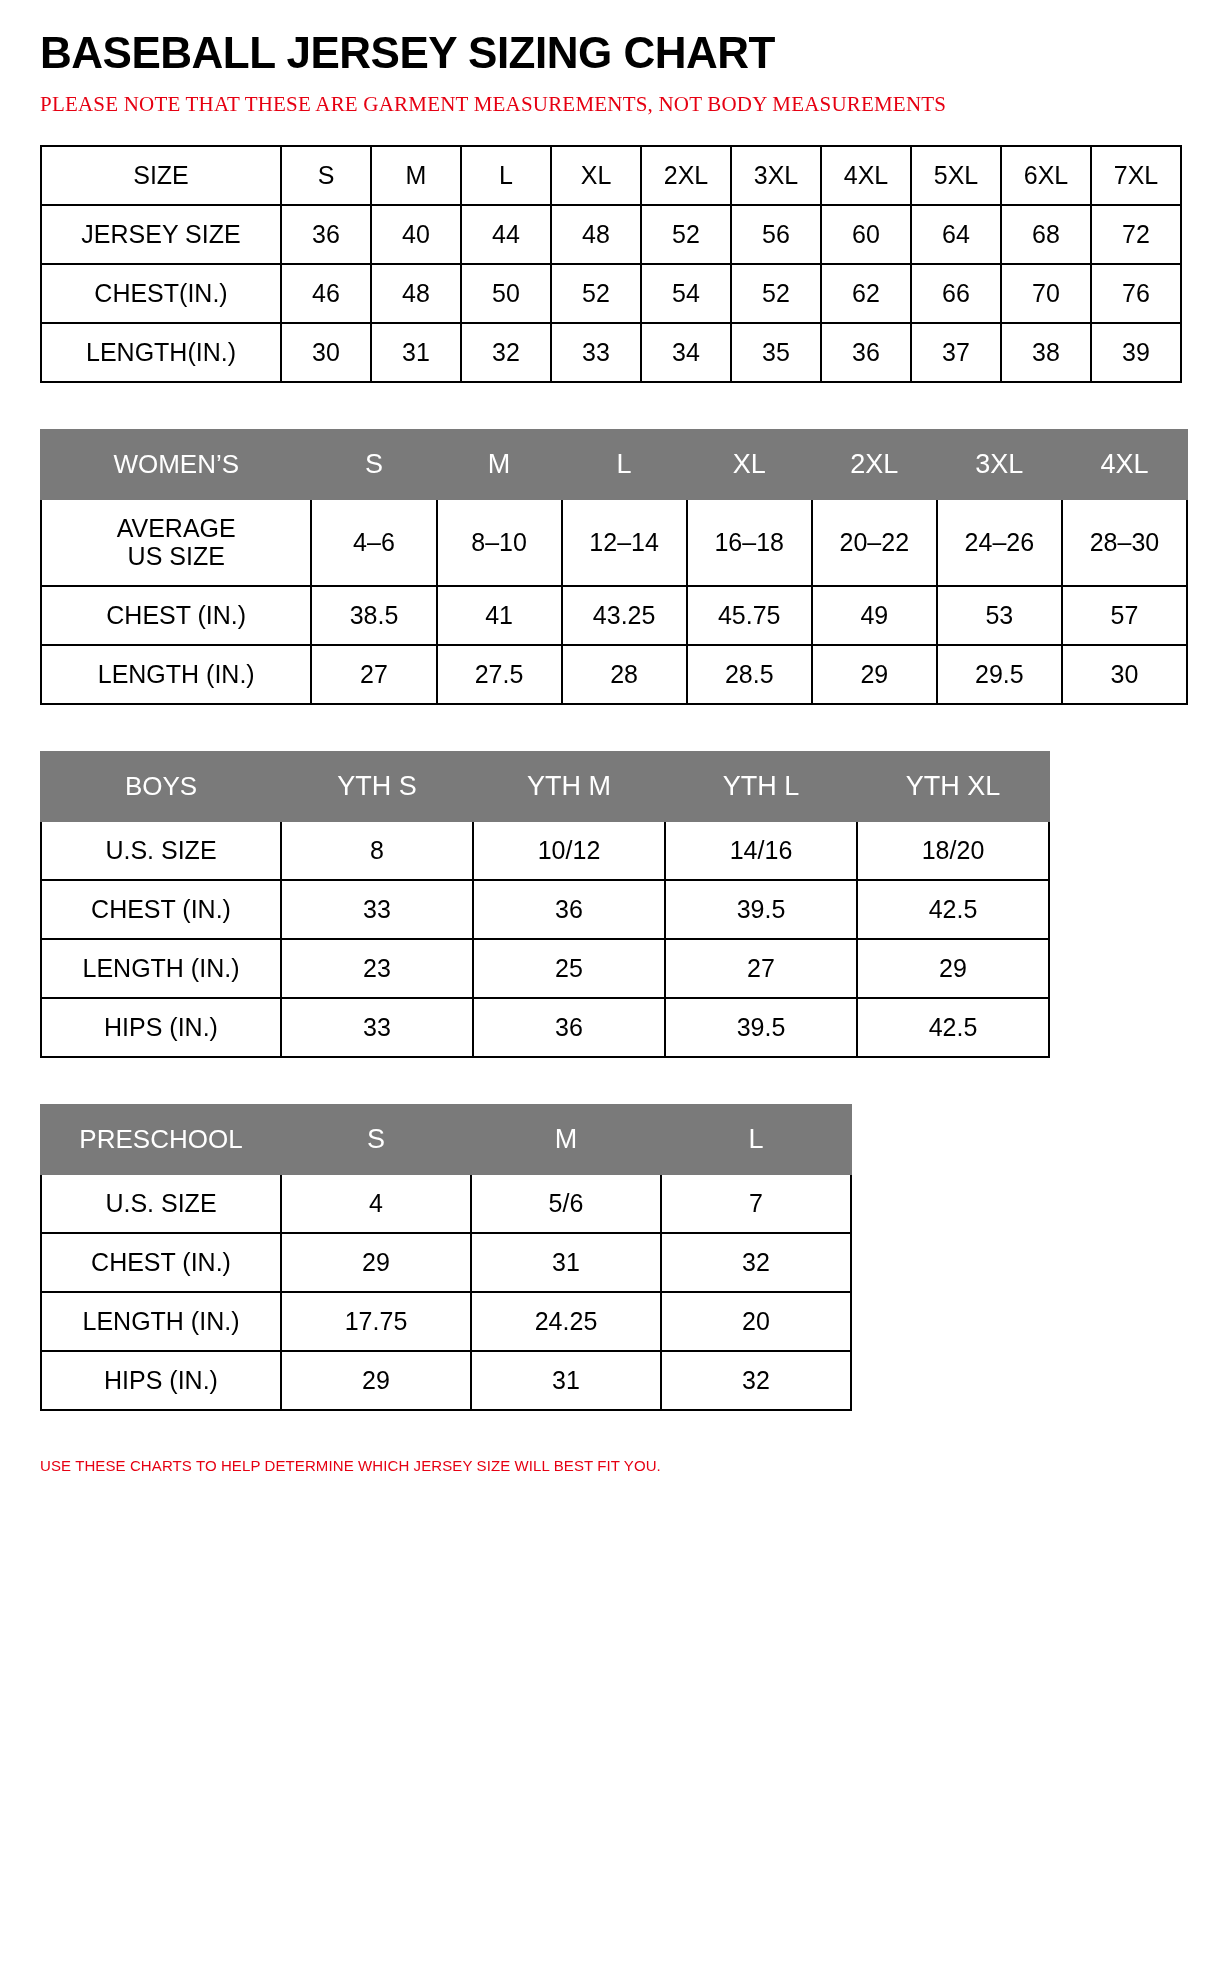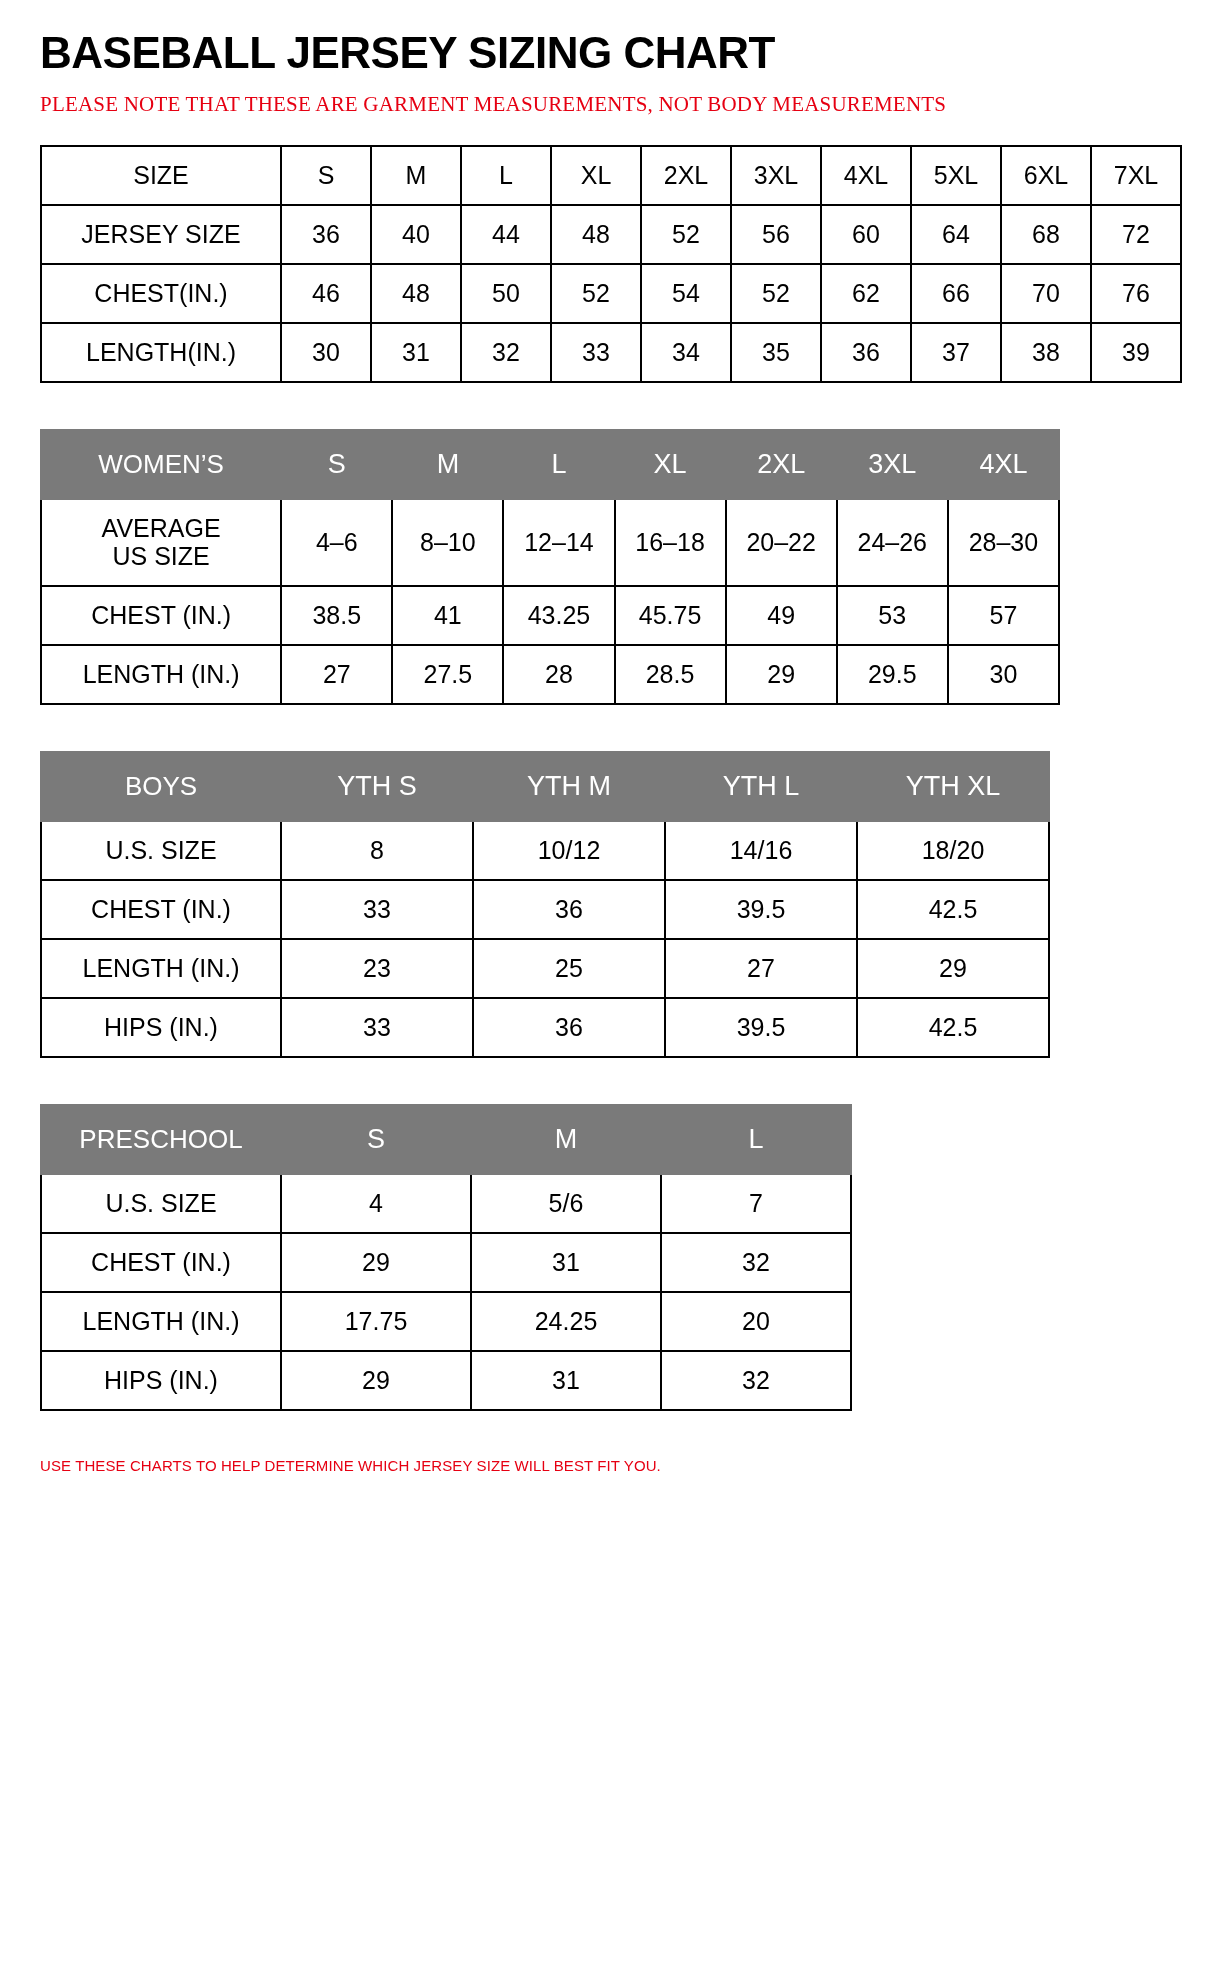--- a/index.html
+++ b/index.html
@@ -73,21 +73,21 @@
     font-size: 25px;
   }
   .two-line {
     line-height: 1.15;
   }
   
   #table-mens { width: 1140px; }
   #table-mens col.c0 { width: 240px; }
   #table-mens col.cx { width: 90px; }
   
-  #table-womens { width: 1020px; }
+  #table-womens { width: 1148px; }
   #table-womens col.c0 { width: 240px; }
   #table-womens col.cx { width: 111px; }
   
   #table-boys { width: 1010px; margin-top: 44px; }
   #table-boys col.c0 { width: 240px; }
   #table-boys col.cx { width: 192px; }
   
   #table-preschool { width: 810px; }
   #table-preschool col.c0 { width: 240px; }
   #table-preschool col.cx { width: 190px; }

